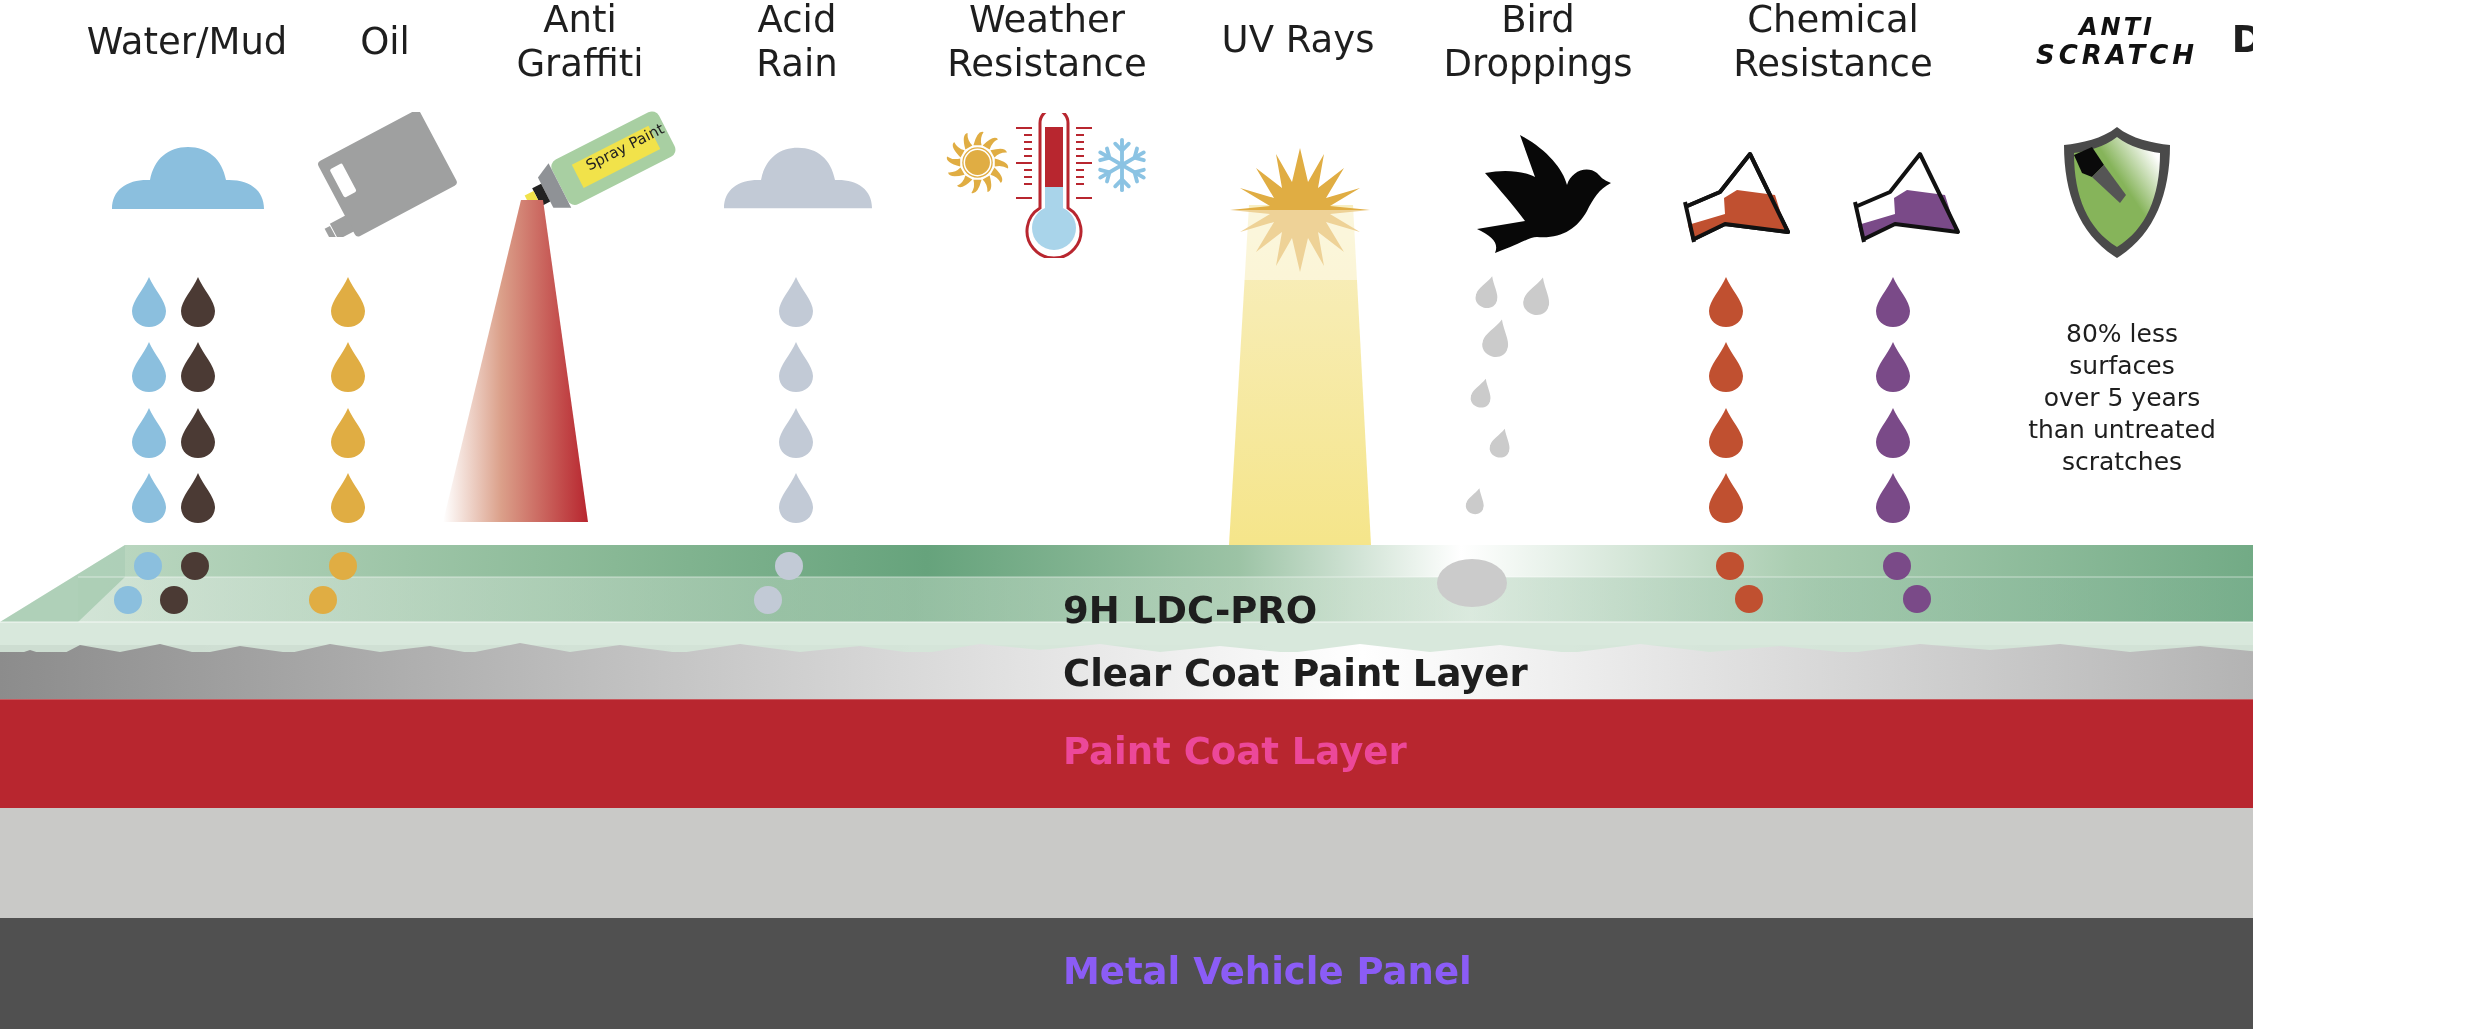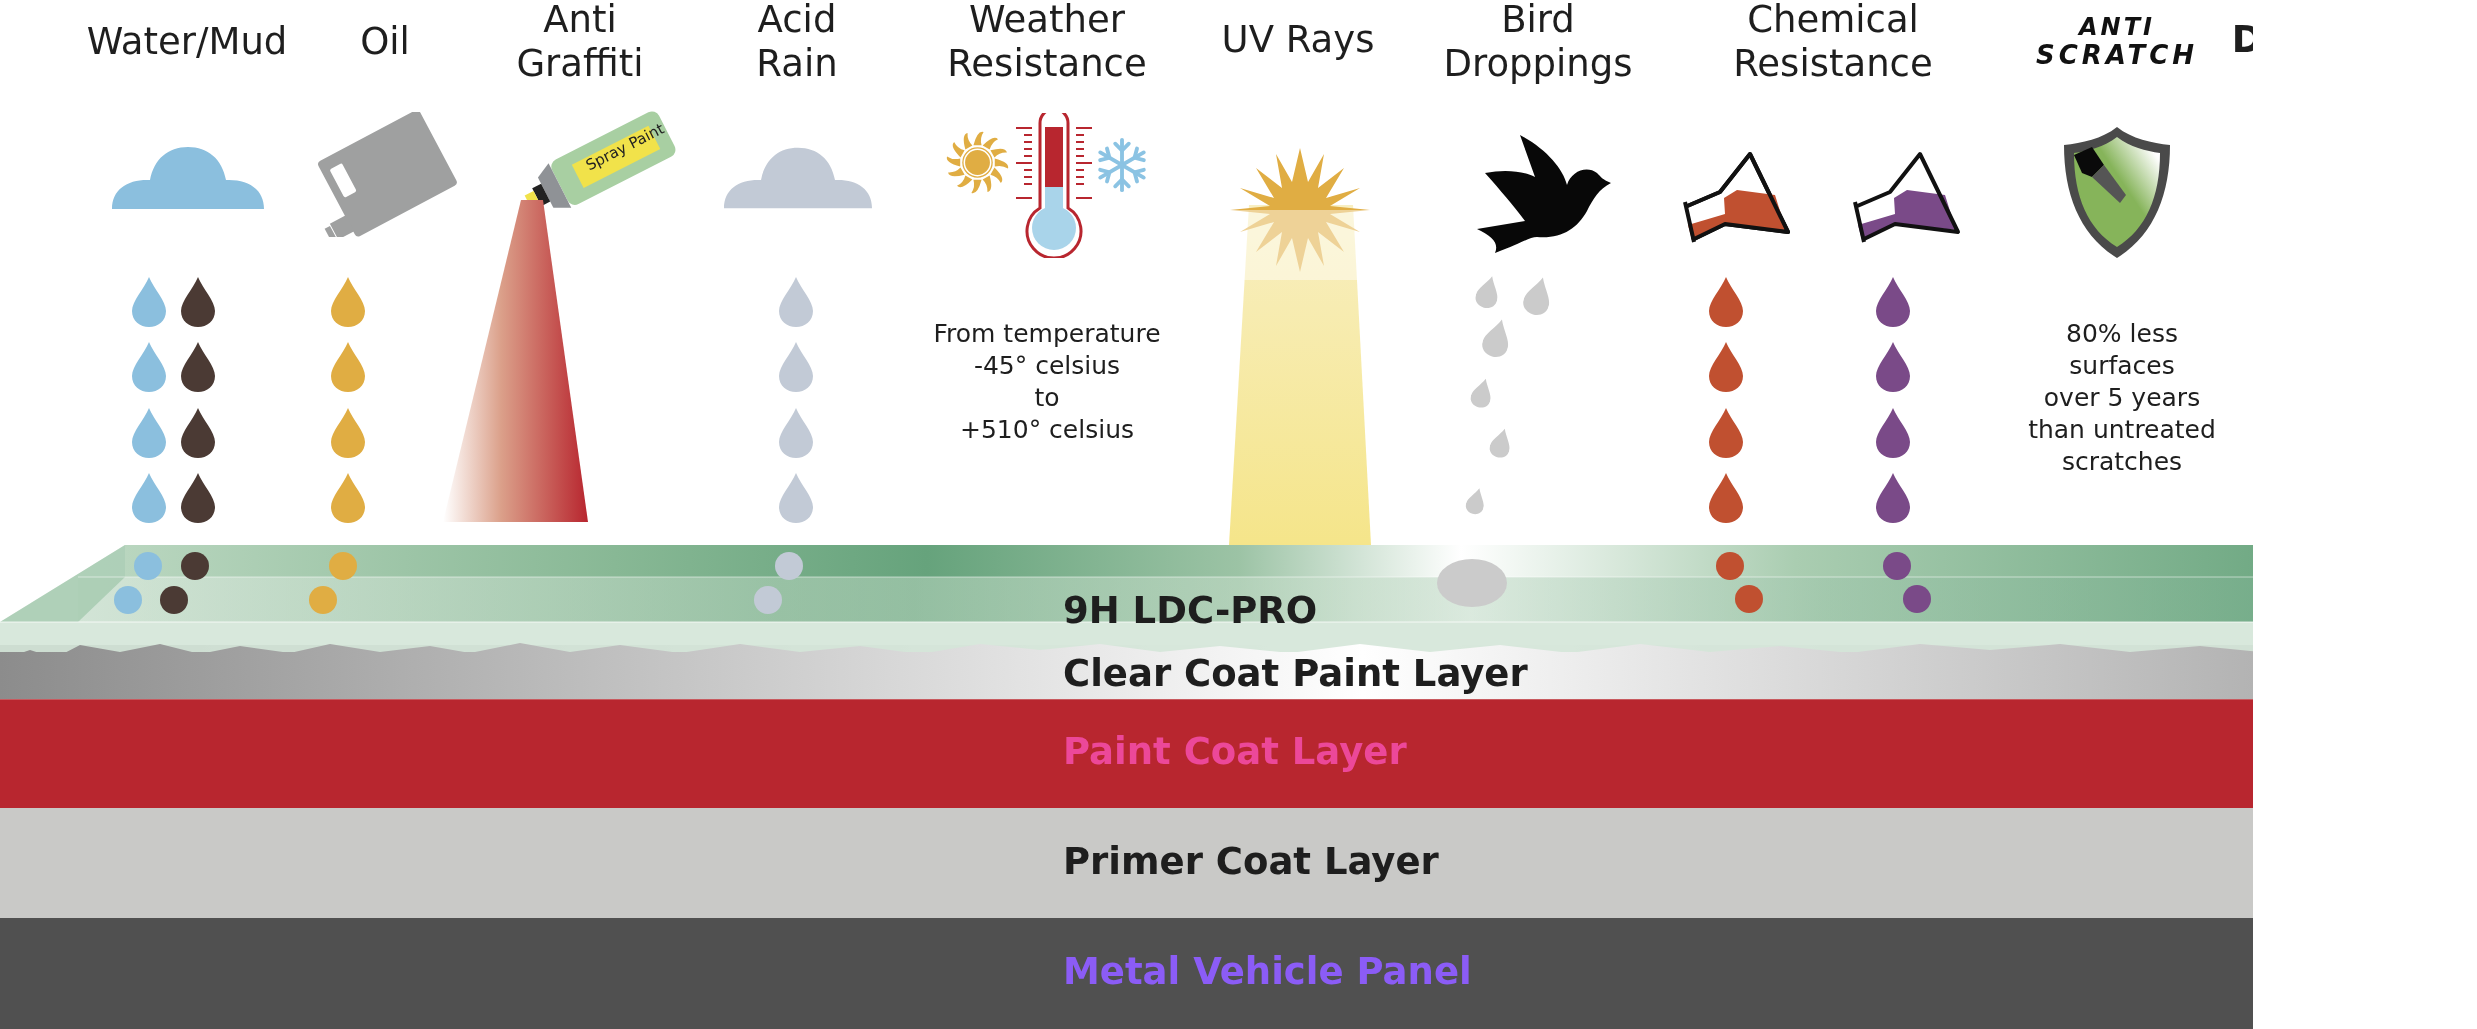--- a/index.html
+++ b/index.html
@@ -203,26 +203,20 @@
 
   <svg class="abs" style="left:2270px;top:105px;" width="160" height="125" viewBox="0 0 160 125">
     <g transform="rotate(-40 80 62)">
       <path d="M45 25 C45 10 60 5 80 5 L125 5 C135 5 140 12 140 22 L140 95 C140 108 130 115 118 115 L65 115 C50 115 42 105 40 90 C30 85 25 75 25 62 C25 45 35 35 45 25 Z" fill="#a1a2a2"></path>
       <ellipse cx="55" cy="55" rx="10" ry="16" fill="#fff"></ellipse>
       <rect x="10" y="52" width="16" height="22" fill="#a1a2a2"></rect>
       <rect x="0" y="54" width="8" height="18" fill="#a1a2a2"></rect>
     </g>
   </svg>
 
-  <div class="note" style="left:1047px;top:318px;">
-    <span>From temperature</span>
-      <span>-45° celsius</span>
-      <span>to</span>
-      <span>+510° celsius</span>
-  </div>
   <div class="note" style="left:2122px;top:318px;">
     <span>80% less</span>
       <span>surfaces</span>
       <span>over 5 years</span>
       <span>than untreated</span>
       <span>scratches</span>
   </div>
 
   <svg width="0" height="0" style="position:absolute">
     <defs>
@@ -408,16 +402,15 @@
     </div>
   <div class="dot" style="left:1437px;top:559px;width:70px;height:48px;background:#cbcbcb;border-radius:50%;"></div>
 
   <div class="abs" style="left:0;top:699px;width:2477px;height:109px;background:#b8262f;border-top:1px solid #c85a5f;"></div>
   <div class="abs" style="left:0;top:808px;width:2477px;height:110px;background:#c9c9c7;"></div>
   <div class="abs" style="left:0;top:918px;width:2477px;height:111px;background:#505050;"></div>
 
   <div class="layerlabel" style="top:589px;color:#1e1e1e;">9H LDC-PRO</div>
   <div class="layerlabel" style="top:652px;color:#1e1e1e;">Clear Coat Paint Layer</div>
   <div class="layerlabel" style="top:730px;color:#ec4899;">Paint Coat Layer</div>
-  <div class="layerlabel" style="top:840px;color:#1e1e1e;">Primer Coat Layer</div>
   <div class="layerlabel" style="top:950px;color:#8b5cf6;">Metal Vehicle Panel</div>
 
 </div>
 
 </body></html>

